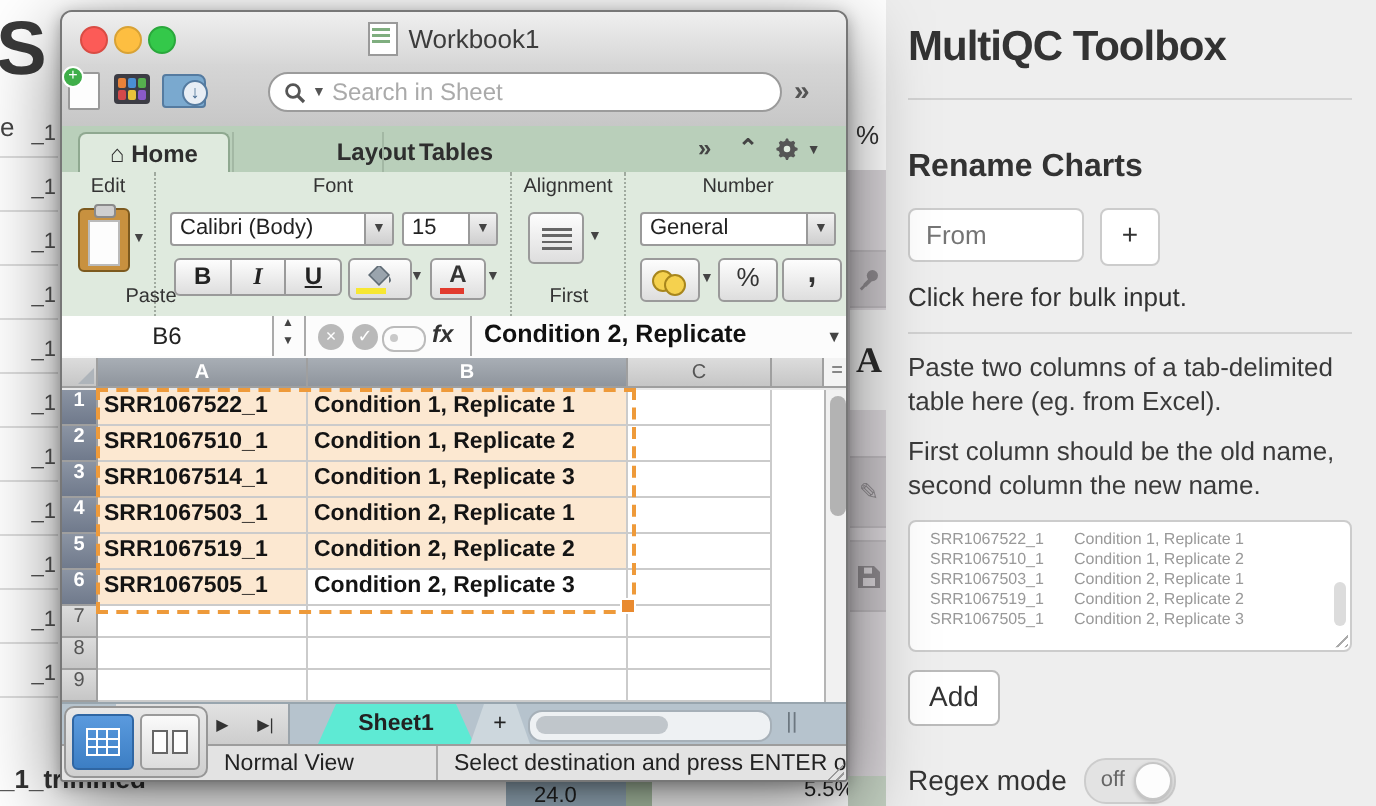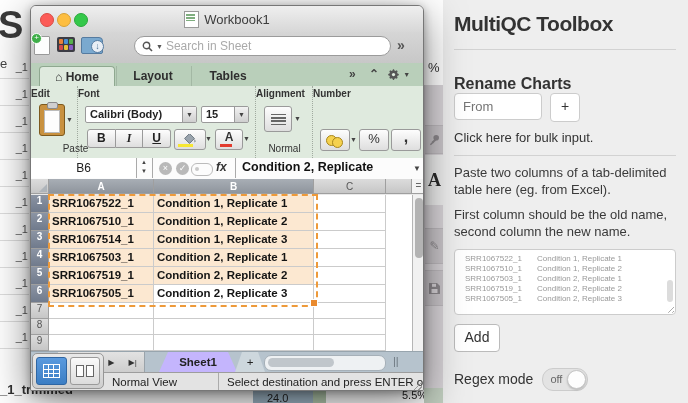--- a/index.html
+++ b/index.html
@@ -22,21 +22,21 @@
   
   .tb-strip{left:424px;top:85px;width:19px;height:303px;background:#d8d4d8;border-left:1px solid #cfcbcf;}
   .tb-btn{position:absolute;left:0;width:19px;background:#c9c5c9;border-top:1px solid #bdb9bd;border-bottom:1px solid #bdb9bd;display:flex;align-items:center;justify-content:center;color:#8d898d;}
   .tb-btn.active{background:#eee;border:0;}
   .tb-rename-glyph{font-family:"Liberation Serif",serif;font-weight:bold;font-size:18px;color:#2b2b2b;}
   .tb-pencil{font-size:12px;color:#8d898d;}
   .tb-panel{left:443px;top:0;width:245px;height:403px;background:#eee;box-sizing:border-box;padding:12px 12px 0 11px;}
   .tb-title{font-size:21px;font-weight:bold;color:#333;letter-spacing:-0.5px;}
   .tb-hr{border:0;border-top:1px solid #d2d2d2;margin:13px 0 0 0;}
   .tb-h3{font-size:16px;font-weight:bold;color:#333;margin-top:25px;}
-  .tb-inputs{display:flex;gap:8px;}
+  .tb-inputs{display:flex;gap:8px;margin-top:11px;}
   .tb-input{width:70px;height:25px;background:#fff;border:1px solid #ccc;border-radius:4px;font-size:13px;color:#999;padding:0 8px;font-family:"Liberation Sans",sans-serif;}
   .tb-plus{width:28px;height:27px;background:#fff;border:1px solid #ccc;border-radius:4px;font-size:14px;color:#333;line-height:25px;text-align:center;}
   .tb-link{margin-top:8px;font-size:13px;color:#333;}
   .tb-p{margin-top:8px;font-size:13px;color:#3a3a3a;line-height:1.32;}
   .tb-area{position:relative;margin-top:8px;width:222px;height:66px;background:#fff;border:1px solid #ccc;border-radius:4px;box-sizing:border-box;padding:4px 0 0 10px;overflow:hidden;}
   .tb-pair{font-size:8px;color:#999;line-height:10.2px;white-space:nowrap;}
   .tb-pair .c1{display:inline-block;width:72px;}
   .tb-scroll{position:absolute;right:2px;bottom:12px;width:6px;height:22px;background:#dcdcdc;border-radius:3px;}
   .tb-grip{position:absolute;right:1px;bottom:1px;width:9px;height:9px;background:repeating-linear-gradient(135deg,transparent 0 2px,#aaa 2px 3px);clip-path:polygon(100% 0,100% 100%,0 100%);}
   .tb-add{margin-top:9px;width:44px;height:26px;background:#fff;border:1px solid #bbb;border-radius:4px;font-size:14px;color:#333;line-height:24px;text-align:center;}
@@ -68,23 +68,23 @@
   .srch-ph{color:#aaa;font-size:12px;}
   .chev{font-size:7px;color:#555;}
   .tb-more{left:366px;top:5px;font-size:14px;color:#555;font-weight:bold;}
 
   .xl-tabs{position:absolute;left:0;top:57px;width:100%;height:23px;background:#b9cfba;border-bottom:1px solid #8fa890;}
   .xtab{position:absolute;top:3px;height:20px;line-height:20px;text-align:center;font-size:12px;font-weight:bold;color:#2e2e2e;border-left:1px solid #a3b8a4;}
   .xtab.active{background:#dfeade;border:1px solid #8fa890;border-bottom:0;border-radius:4px 4px 0 0;}
   .xl-tabctl{position:absolute;top:4px;font-size:12px;color:#444;font-weight:bold;}
 
   .xl-ribbon{position:absolute;left:0;top:80px;width:100%;height:72px;background:#dfeade;border-bottom:1px solid #9eb39f;}
-  .grp-label{position:absolute;top:2px;width:100%;text-align:left;font-size:10px;color:#333;font-weight:bold;}
+  .grp-label{position:absolute;top:2px;width:100%;text-align:center;font-size:10px;color:#333;}
   .grp{position:absolute;top:0;height:72px;border-right:1px dotted #a0aa9f;box-sizing:border-box;}
-  .dd{position:absolute;background:#fff;border:1px solid #9a9a9a;border-radius:2px;font-size:11px;color:#222;line-height:15px;padding-left:4px;box-sizing:border-box;font-weight:bold;}
+  .dd{position:absolute;background:#fff;border:1px solid #9a9a9a;border-radius:2px;font-size:11px;color:#222;line-height:15px;padding-left:4px;box-sizing:border-box;}
   .dd .arrow{position:absolute;right:0;top:0;width:13px;height:100%;background:linear-gradient(#f2f2f2,#cfcfcf);border-left:1px solid #9a9a9a;text-align:center;font-size:7px;color:#444;line-height:15px;}
   .btn3{position:absolute;display:flex;}
   .btn3 b,.btn3 i,.btn3 u{flex:1;background:linear-gradient(#fdfdfd,#dedede);border:1px solid #9a9a9a;border-left:0;text-align:center;font-size:12px;line-height:17px;color:#222;}
   .btn3 b:first-child{border-left:1px solid #9a9a9a;border-radius:3px 0 0 3px;}
   .btn3 .last{border-radius:0 3px 3px 0;}
   .mini-btn{position:absolute;background:linear-gradient(#fdfdfd,#dedede);border:1px solid #9a9a9a;border-radius:3px;text-align:center;}
   .clipb{position:absolute;left:8px;top:18px;width:24px;height:30px;background:#c8913f;border:1px solid #7d5a1e;border-radius:3px;}
   .clipb .pg{position:absolute;left:4px;top:5px;width:14px;height:21px;background:#fdfdfd;border:1px solid #bbb;}
   .clipb .cl{position:absolute;left:7px;top:-3px;width:9px;height:5px;background:#cfcfcf;border:1px solid #8a8a8a;border-radius:2px;}
   .cap{position:absolute;font-size:10px;color:#333;text-align:center;}
@@ -119,21 +119,21 @@
   .cell{position:absolute;border-right:1px solid #cbcbcb;border-bottom:1px solid #cbcbcb;box-sizing:border-box;font-size:11.5px;font-weight:bold;color:#141414;line-height:17px;padding-left:3px;white-space:nowrap;overflow:hidden;}
   .cell.fill{background:#fce8d1;}
   .marquee{position:absolute;left:17px;top:-1px;width:266px;height:109px;border:2px dashed #ee9a3a;pointer-events:none;}
   .handle{position:absolute;left:279px;top:104px;width:6px;height:6px;background:#e98a2f;border:1px solid #fff;}
   .vscroll{position:absolute;left:381px;top:0;width:13px;height:156px;background:#f1f1f1;border-left:1px solid #b5b5b5;box-sizing:border-box;}
   .vthumb{position:absolute;left:2px;top:3px;width:8px;height:60px;background:#b3b3b3;border-radius:4px;}
 
   .xl-sheetbar{position:absolute;left:0;top:345px;width:100%;height:21px;background:#b6c3cd;border-top:1px solid #98a5ae;}
   .snav{position:absolute;left:27px;top:0;width:86px;height:20px;background:linear-gradient(#e2e2e2,#cdcdcd);border-right:1px solid #9aa3aa;display:flex;align-items:center;justify-content:space-around;font-size:8px;color:#333;}
   .stab{position:absolute;top:0;height:20px;font-size:11.5px;font-weight:bold;color:#222;text-align:center;line-height:20px;}
-  .stab.active{background:#c4b5fd;clip-path:polygon(9px 0,calc(100% - 9px) 0,100% 100%,0 100%);}
+  .stab.active{background:#5eead4;clip-path:polygon(9px 0,calc(100% - 9px) 0,100% 100%,0 100%);}
   .stab.plus{background:#cdd7dd;clip-path:polygon(7px 0,calc(100% - 7px) 0,100% 100%,0 100%);font-weight:normal;}
   .hscroll{position:absolute;left:233px;top:3px;width:120px;height:14px;background:#eef1f3;border-radius:7px;border:1px solid #a6b0b8;}
   .hthumb{position:absolute;left:3px;top:2px;width:66px;height:9px;background:#c0c6cb;border-radius:5px;}
   .sbars{position:absolute;left:362px;top:3px;font-size:11px;color:#6c7780;}
 
   .xl-status{position:absolute;left:0;top:366px;width:100%;height:20px;background:#e3e3e3;border-top:1px solid #9d9d9d;}
   .stat-view{position:absolute;left:75px;top:0;width:113px;height:19px;border-right:1px solid #ababab;font-size:11.5px;color:#222;line-height:19px;padding-left:6px;box-sizing:border-box;}
   .stat-msg{position:absolute;left:196px;top:0;font-size:11.5px;color:#222;line-height:19px;white-space:nowrap;}
   .sgrip{position:absolute;right:1px;bottom:1px;width:13px;height:13px;background:repeating-linear-gradient(135deg,transparent 0 2px,#999 2px 3px);clip-path:polygon(100% 0,100% 100%,0 100%);}
   .viewbtns{position:absolute;left:1px;top:347px;width:72px;height:36px;background:linear-gradient(#e8e8e8,#cfcfcf);border:1px solid #969696;border-radius:5px;box-sizing:border-box;display:flex;align-items:center;gap:3px;padding:3px;}
@@ -263,21 +263,21 @@
         <span class="srch-ph">Search in Sheet</span>
       </div>
       <div class="abs tb-more">»</div>
     </div>
 
     <div class="xl-tabs">
       <div class="xtab active" style="left:8px;width:74px;">
         <span>⌂</span>
         <span>Home</span>
       </div>
-      <div class="xtab" style="left:85px;width:72px;"><span>Layout</span></div>
+      <div class="xtab" style="left:85px;width:72px;padding-left:35px;"><span>Layout</span></div>
       <div class="xtab" style="left:160px;width:72px;"><span>Tables</span></div>
       <div class="xl-tabctl" style="left:318px;">»</div>
       <div class="xl-tabctl" style="left:338px;">⌃</div>
       <div class="xl-tabctl" style="left:356px;top:5px;">
         <svg width="13" height="13" viewBox="0 0 16 16">
             <path fill="#555" d="M14.5 8.8l-1.6.6c-.1.4-.3.8-.5 1.2l.7 1.5-1.2 1.2-1.5-.7c-.4.2-.8.4-1.2.5l-.6 1.6H7.4l-.6-1.6c-.4-.1-.8-.3-1.2-.5l-1.5.7-1.2-1.2.7-1.5c-.2-.4-.4-.8-.5-1.2l-1.6-.6V7.4l1.6-.6c.1-.4.3-.8.5-1.2l-.7-1.5 1.2-1.2 1.5.7c.4-.2.8-.4 1.2-.5l.6-1.6h1.2l.6 1.6c.4.1.8.3 1.2.5l1.5-.7 1.2 1.2-.7 1.5c.2.4.4.8.5 1.2l1.6.6z"></path>
             <circle cx="8" cy="8" r="2" fill="#dfeade"></circle>
           </svg>
         <span style="font-size:7px;vertical-align:4px;">▼</span>
       </div>
@@ -318,25 +318,26 @@
         </div>
         <div class="abs" style="left:165px;top:49px;font-size:7px;color:#444;">▼</div>
       </div>
 
       <div class="grp" style="left:225px;width:57px;">
         <div class="grp-label">Alignment</div>
         <div class="mini-btn" style="left:8px;top:20px;width:26px;height:24px;display:flex;align-items:center;justify-content:center;">
             <div class="alignicon"></div>
           </div>
         <div class="abs" style="left:38px;top:29px;font-size:7px;color:#444;">▼</div>
-        <div class="cap" style="left:0;top:57px;width:57px;">Normal</div>
+        <div class="cap" style="left:0;top:57px;width:57px;">First</div>
       </div>
 
       <div class="grp" style="left:282px;width:112px;border-right:0;">
         <div class="grp-label">Number</div>
+        <div class="dd" style="left:7px;top:20px;width:98px;height:17px;"><span>General</span><span class="arrow">▼</span></div>
         <div class="mini-btn" style="left:7px;top:43px;width:28px;height:20px;">
           <div class="coin" style="left:5px;top:5px;"></div>
           <div class="coin" style="left:11px;top:7px;"></div>
         </div>
         <div class="abs" style="left:37px;top:50px;font-size:7px;color:#444;">▼</div>
         <div class="mini-btn" style="left:46px;top:43px;width:28px;height:20px;font-size:13px;color:#333;line-height:18px;">%</div>
         <div class="mini-btn" style="left:78px;top:43px;width:28px;height:20px;font-size:16px;font-weight:bold;color:#333;line-height:14px;">,</div>
       </div>
     </div>
 

